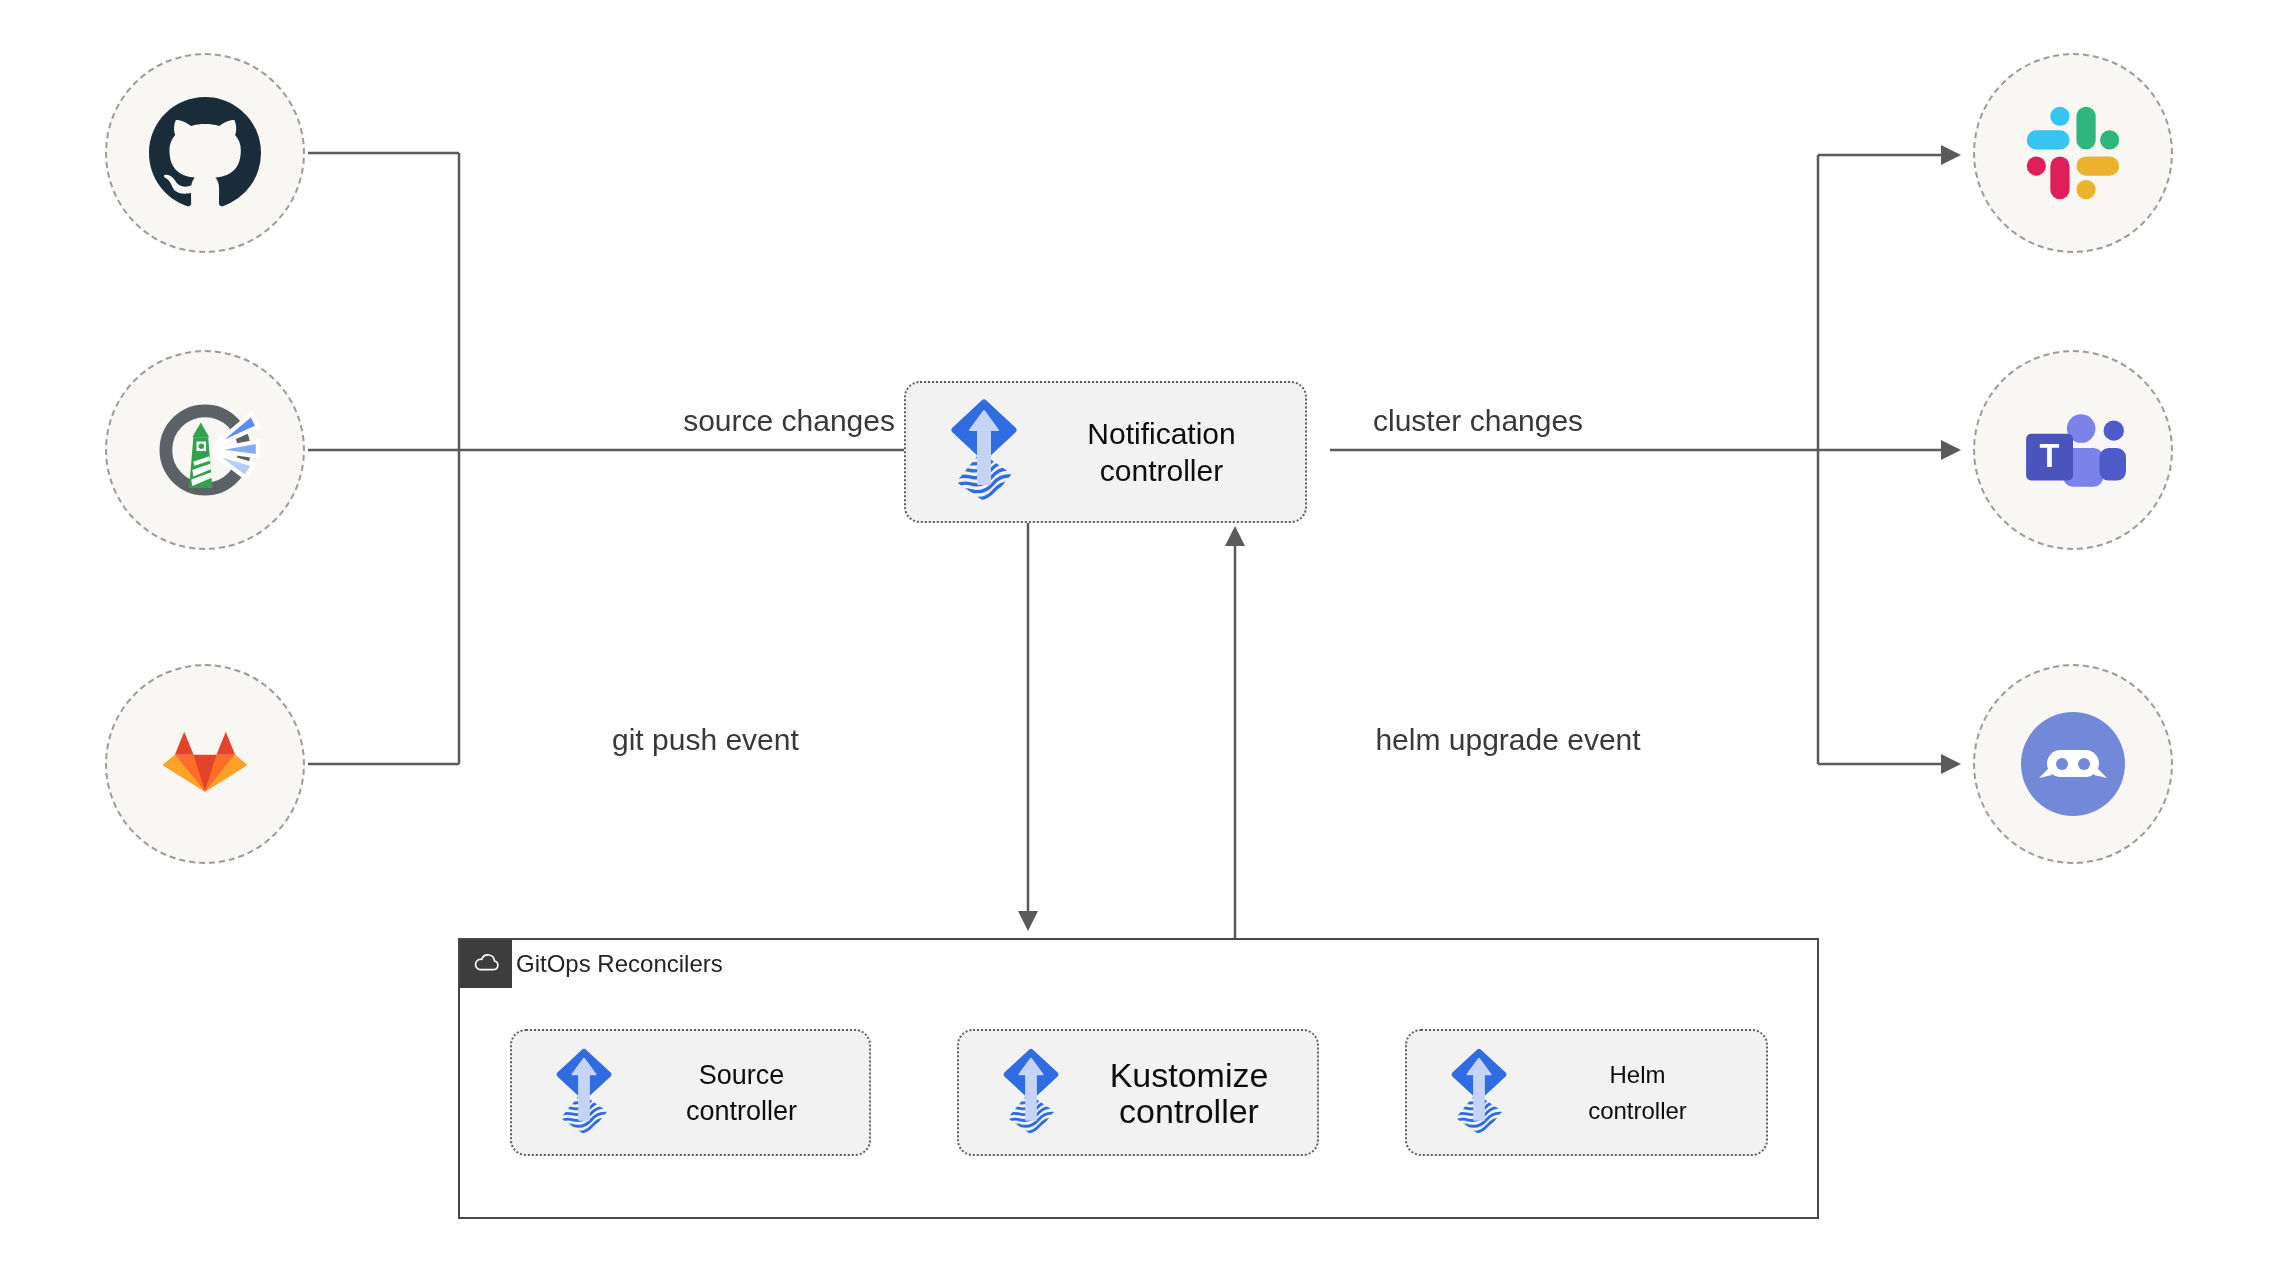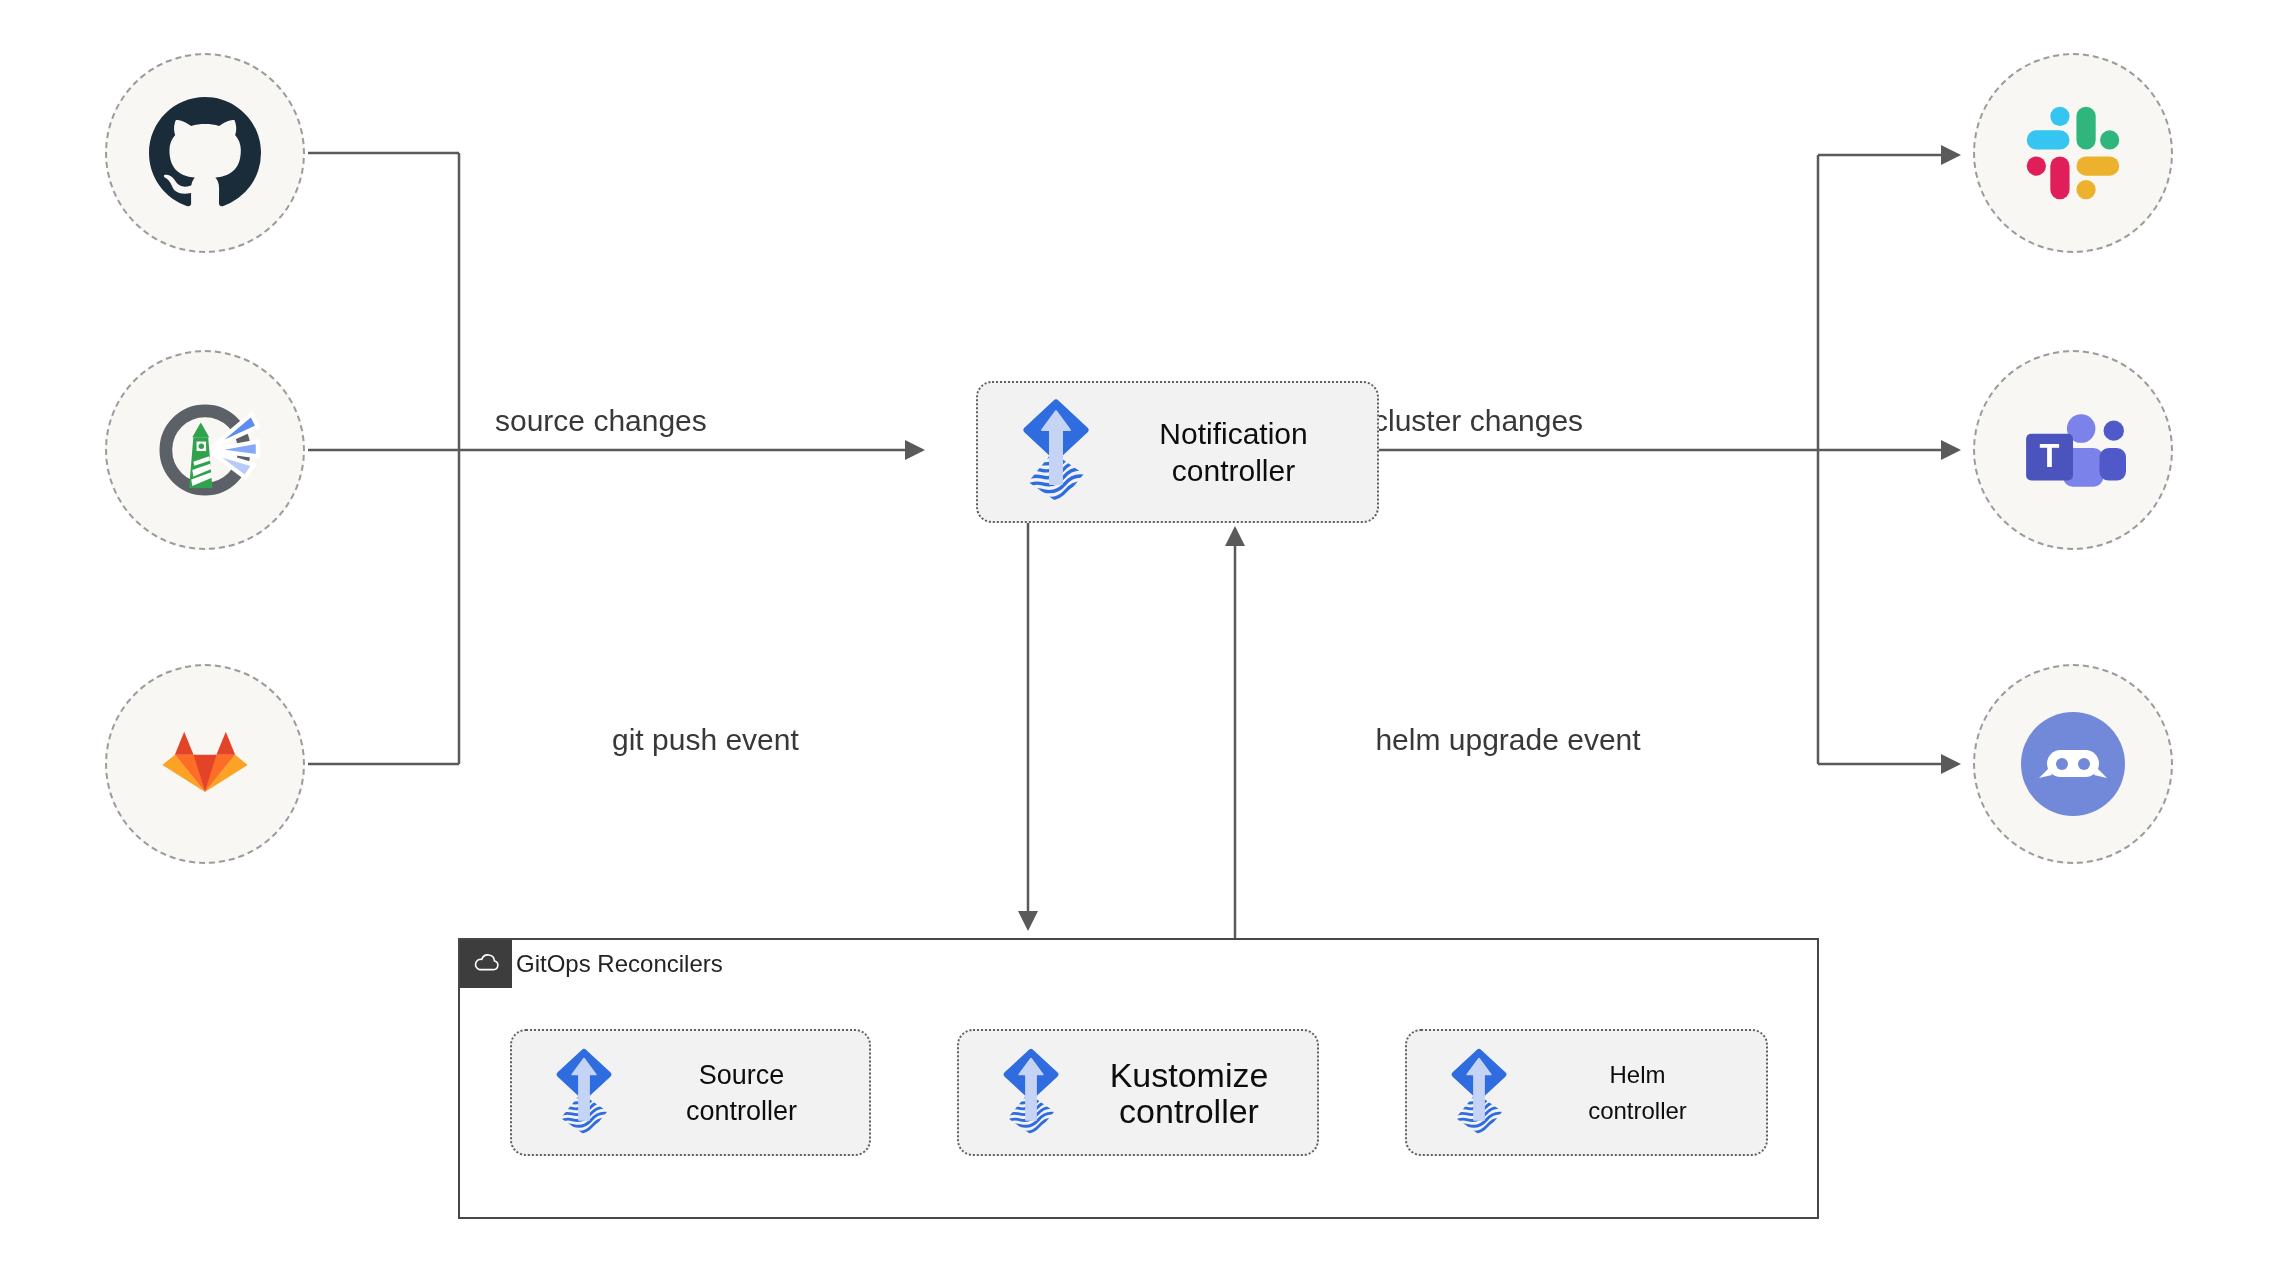--- a/index.html
+++ b/index.html
@@ -58,21 +58,21 @@
     <line x1="1330" y1="450" x2="1958" y2="450" stroke="#5a5a5a" stroke-width="2.5" marker-end="url(#arrow)"></line>
     <g stroke="#5a5a5a" stroke-width="2.5">
       <path d="M1818 155 V764"></path>
       <line x1="1818" y1="155" x2="1958" y2="155" marker-end="url(#arrow)"></line>
       <line x1="1818" y1="764" x2="1958" y2="764" marker-end="url(#arrow)"></line>
     </g>
     <line x1="867" y1="1088" x2="944" y2="1088" stroke="#5a5a5a" stroke-width="3" marker-end="url(#arrow)"></line>
     <line x1="1315" y1="1088" x2="1392" y2="1088" stroke="#5a5a5a" stroke-width="3" marker-end="url(#arrow)"></line>
   </svg>
 
-  <div class="edge-label" style="left:495px;top:404px;width:400px;text-align:left">source changes</div>
+  <div class="edge-label" style="left:495px;top:404px;width:400px;text-align:right">source changes</div>
   <div class="edge-label" style="left:1373px;top:404px;width:400px;text-align:left">cluster changes</div>
   <div class="edge-label" style="left:612px;top:723px;width:400px;">git push event</div>
   <div class="edge-label" style="left:1258px;top:723px;width:500px;text-align:center">helm upgrade event</div>
 
   <div class="node-circle" style="left:105px;top:53px">
     <svg width="112" height="112" viewBox="0 0 16 16">
       <path fill="#1a2b3a" d="M8 0C3.58 0 0 3.58 0 8c0 3.54 2.29 6.53 5.47 7.59.4.07.55-.17.55-.38 0-.19-.01-.82-.01-1.49-2.01.37-2.53-.49-2.69-.94-.09-.23-.48-.94-.82-1.13-.28-.15-.68-.52-.01-.53.63-.01 1.08.58 1.23.82.72 1.21 1.87.87 2.33.66.07-.52.28-.87.51-1.07-1.78-.2-3.64-.89-3.64-3.95 0-.87.31-1.59.82-2.15-.08-.2-.36-1.02.08-2.12 0 0 .67-.21 2.2.82.64-.18 1.32-.27 2-.27.68 0 1.36.09 2 .27 1.53-1.04 2.2-.82 2.2-.82.44 1.1.16 1.92.08 2.12.51.56.82 1.27.82 2.15 0 3.07-1.87 3.75-3.65 3.95.29.25.54.73.54 1.48 0 1.07-.01 1.93-.01 2.2 0 .21.15.46.55.38A8.01 8.01 0 0 0 16 8c0-4.42-3.58-8-8-8z"></path>
     </svg>
   </div>
 
@@ -97,21 +97,21 @@
       <polygon points="21,24 50,60 9,34" fill="#fca326"></polygon>
       <polygon points="79,24 50,60 91,34" fill="#fca326"></polygon>
       <polygon points="21,24 40,24 50,60" fill="#fc6d26"></polygon>
       <polygon points="79,24 60,24 50,60" fill="#fc6d26"></polygon>
       <polygon points="30,2 39,24 21,24" fill="#e24329"></polygon>
       <polygon points="70,2 79,24 61,24" fill="#e24329"></polygon>
       <polygon points="39,24 61,24 50,60" fill="#e24329"></polygon>
     </svg>
   </div>
 
-  <div class="proc-box" style="left:976px;top:381px;width:399px;height:138px">
+  <div class="proc-box" style="left:904px;top:381px;width:399px;height:138px">
     <svg class="flux" style="margin-left:28px" width="100" height="106" viewBox="0 0 100 104">
       <defs>
           <clipPath id="fxclip1">
             <polygon points="50,52 78,78 50,104 22,78"></polygon>
           </clipPath>
         </defs>
       <polygon points="50,3 79,30 50,57 21,30" fill="#2f6ce0" stroke="#2f6ce0" stroke-width="7" stroke-linejoin="round"></polygon>
       <g clip-path="url(#fxclip1)" stroke="#2f6ce0" stroke-width="3.4" fill="none" transform="rotate(-8 50 78)">
         <path d="M14 58 q10 -9 22 -4 t22 -4 t22 -4"></path>
         <path d="M14 65 q10 -9 22 -4 t22 -4 t22 -4"></path>

